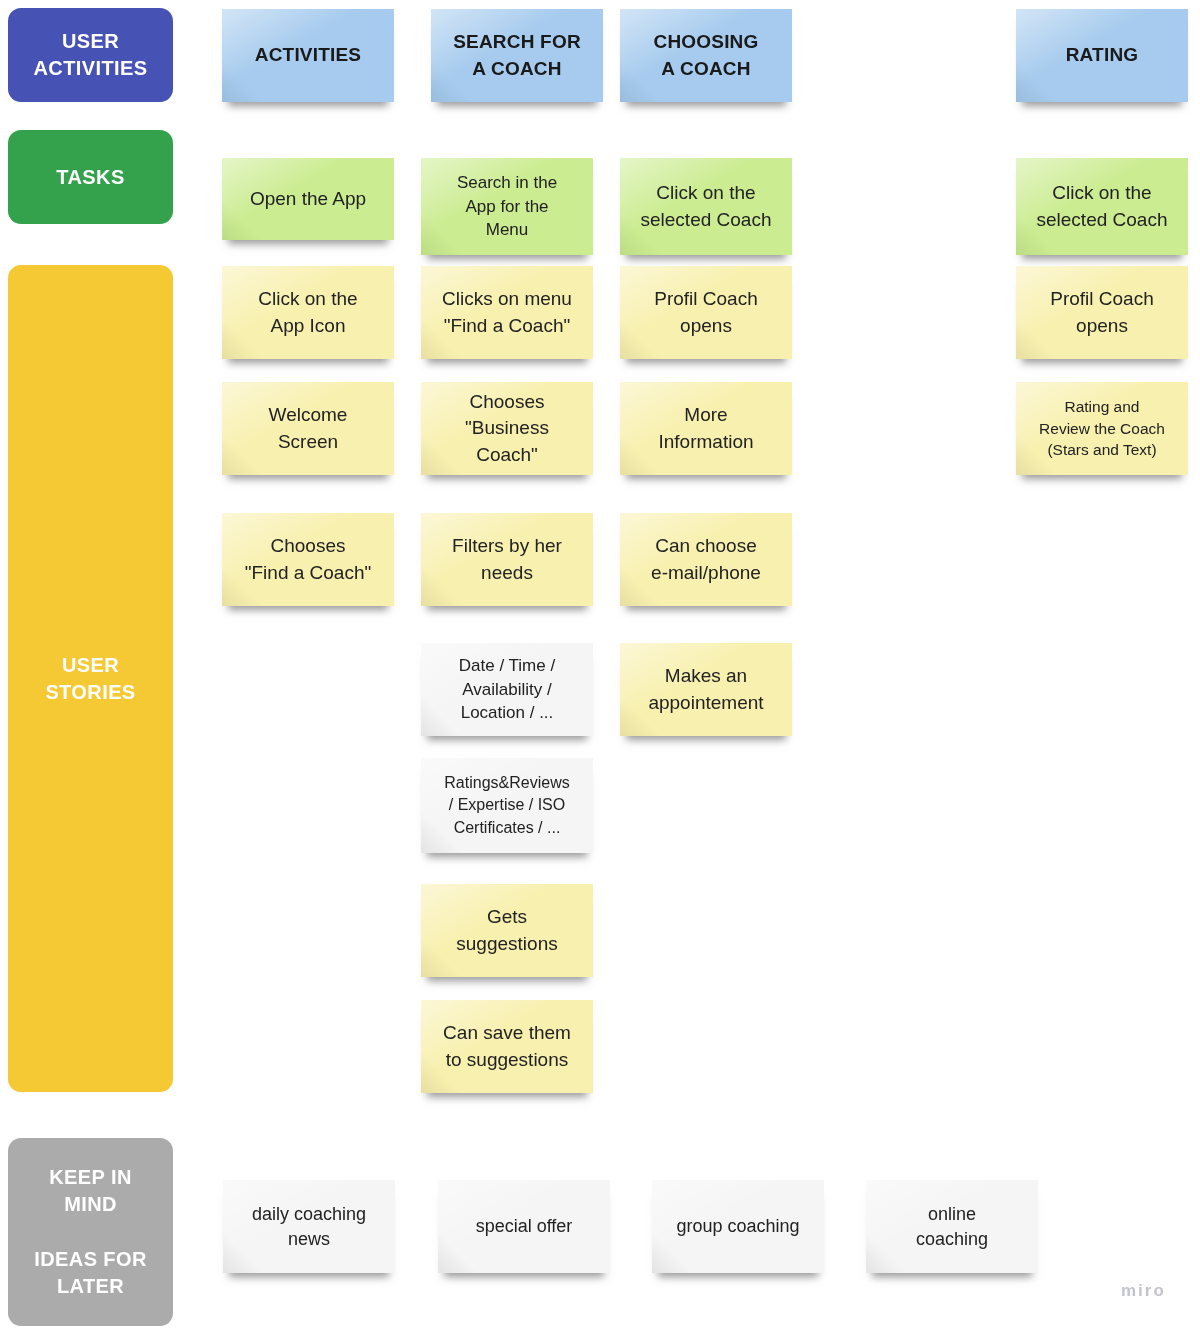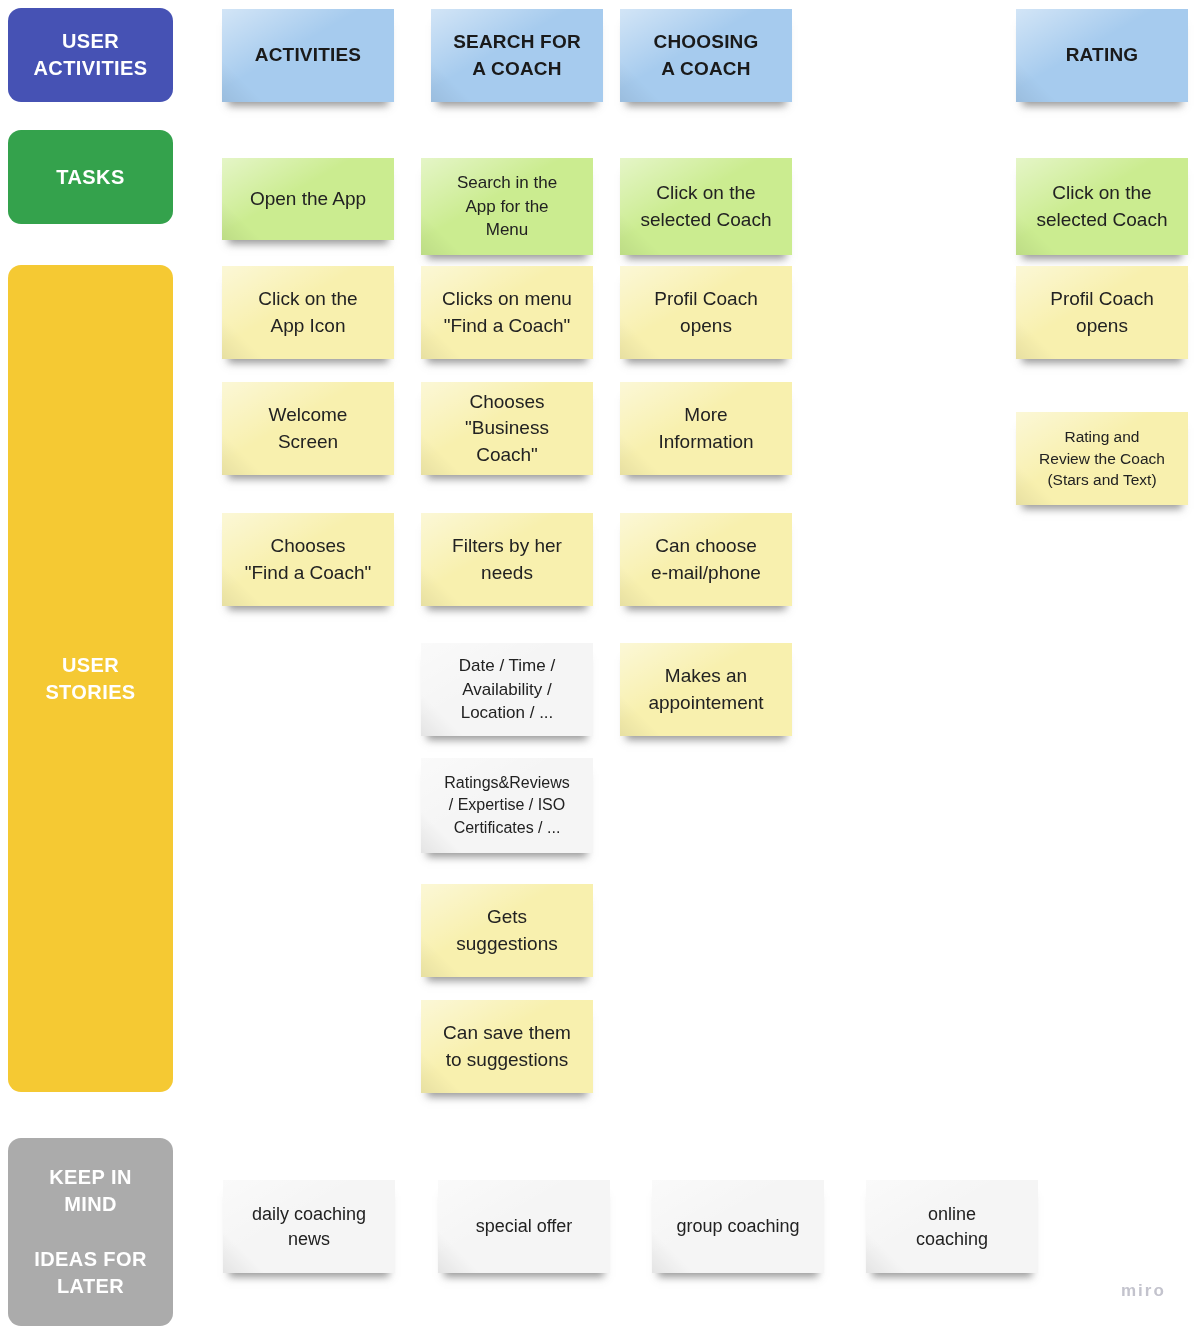--- a/index.html
+++ b/index.html
@@ -36,21 +36,21 @@
       linear-gradient(150deg, rgba(255,255,255,.5), rgba(255,255,255,0) 42%);
   }
   .n-blue{background-color:var(--note-blue); font-weight:bold; color:#1a1a1a; letter-spacing:.2px;}
   .n-green{background-color:var(--note-green);margin-top:27px;}
   .n-yellow{background-color:var(--note-yellow);}
   .n-white{background-color:var(--note-white);}
   .s20{font-size:20px; font-weight:normal; letter-spacing:0;}
   .s18{font-size:18px;}
   .s17{font-size:17px;}
   .s16{font-size:16px;}
-  .s15{font-size:15.5px;margin-top:30px;}
+  .s15{font-size:15.5px;}
   .watermark{
     position:absolute; left:1121px; top:1281px; color:var(--watermark-gray);
     font-size:17px; font-weight:600; letter-spacing:2px;
   }
 </style>
 </head>
 <body>
 
 <div class="board">
 

